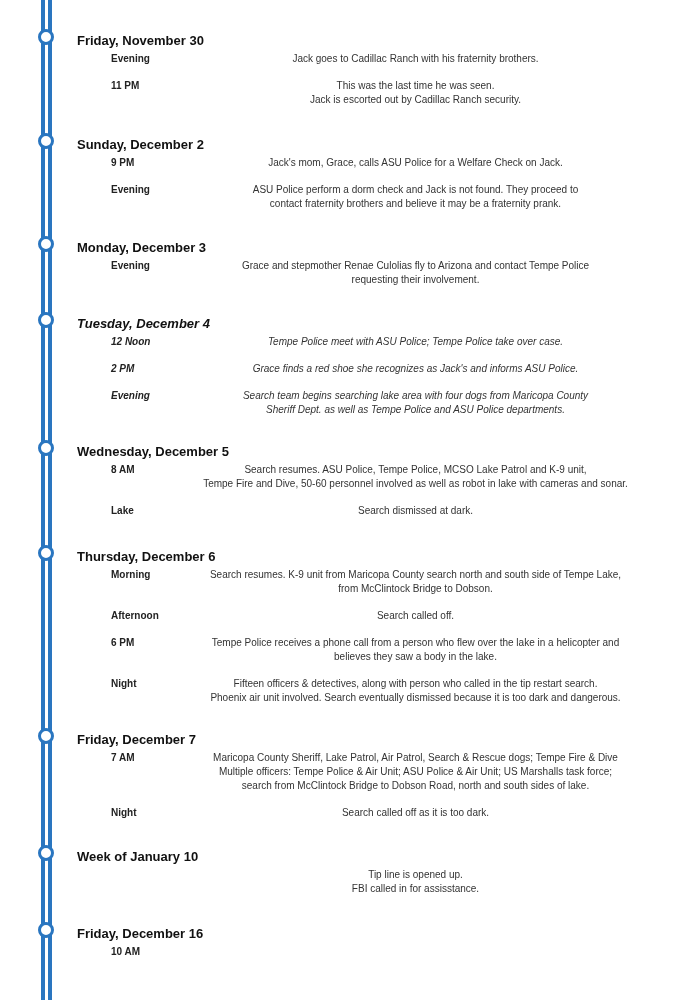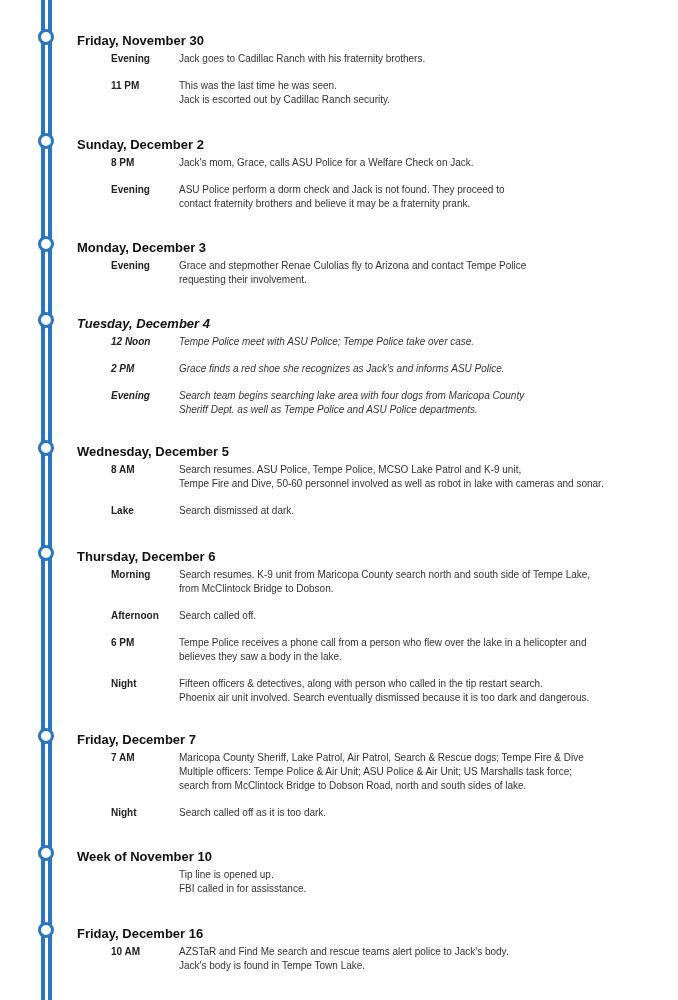--- a/index.html
+++ b/index.html
@@ -8,21 +8,21 @@
   .rail { position: absolute; top: 0; bottom: 0; width: 4px; background: #2a76c0; }
   .rail.left { left: 41px; }
   .rail.right { left: 48px; }
   .node { position: absolute; left: 38px; width: 10px; height: 10px; border-radius: 50%;
           border: 3px solid #2a76c0; background: #ffffff; }
   .section { position: absolute; left: 77px; right: 10px; }
   .heading { font-size: 13px; font-weight: bold; color: #111111; line-height: 16px; margin: 3px 0 3px 0; }
   .event { position: relative; margin-left: 34px; margin-bottom: 13px; font-size: 10px; line-height: 14px; }
   .event:last-child { margin-bottom: 0; }
   .time { position: absolute; left: 0; top: 0; font-weight: bold; color: #222222; }
-  .desc { margin-left: 68px; color: #333333; }
+  .desc { margin-left: 52px; color: #333333; text-align: center; }
   .desc span { display: block; }
 </style>
 </head>
 <body>
 
 <div class="rail left" style="background: rgb(42, 118, 192);"></div>
 <div class="rail right" style="background: rgb(42, 118, 192);"></div>
 <div id="timeline">
     <div class="section" style="top: 30px;">
       <div class="heading">Friday, November 30</div>
@@ -36,21 +36,21 @@
         <div class="time">11 PM</div>
         <div class="desc">
           <span>This was the last time he was seen.</span>
           <span>Jack is escorted out by Cadillac Ranch security.</span>
         </div>
       </div>
     </div>
     <div class="section" style="top: 134px;">
       <div class="heading">Sunday, December 2</div>
       <div class="event">
-        <div class="time">8 PM</div>
+        <div class="time">9 PM</div>
         <div class="desc">
           <span>Jack's mom, Grace, calls ASU Police for a Welfare Check on Jack.</span>
         </div>
       </div>
       <div class="event">
         <div class="time">Evening</div>
         <div class="desc">
           <span>ASU Police perform a dorm check and Jack is not found. They proceed to</span>
           <span>contact fraternity brothers and believe it may be a fraternity prank.</span>
         </div>
@@ -145,37 +145,33 @@
         </div>
       </div>
       <div class="event">
         <div class="time">Night</div>
         <div class="desc">
           <span>Search called off as it is too dark.</span>
         </div>
       </div>
     </div>
     <div class="section" style="top: 846px;">
-      <div class="heading">Week of November 10</div>
+      <div class="heading">Week of January 10</div>
       <div class="event">
         <div class="time"></div>
         <div class="desc">
           <span>Tip line is opened up.</span>
           <span>FBI called in for assisstance.</span>
         </div>
       </div>
     </div>
     <div class="section" style="top: 923px;">
       <div class="heading">Friday, December 16</div>
       <div class="event">
         <div class="time">10 AM</div>
-        <div class="desc">
-          <span>AZSTaR and Find Me search and rescue teams alert police to Jack's body.</span>
-          <span>Jack's body is found in Tempe Town Lake.</span>
-        </div>
       </div>
     </div>
   </div>
 
 <div class="node" style="top: 29px; border-color: rgb(42, 118, 192);"></div>
 <div class="node" style="top: 133px; border-color: rgb(42, 118, 192);"></div>
 <div class="node" style="top: 236px; border-color: rgb(42, 118, 192);"></div>
 <div class="node" style="top: 312px; border-color: rgb(42, 118, 192);"></div>
 <div class="node" style="top: 440px; border-color: rgb(42, 118, 192);"></div>
 <div class="node" style="top: 545px; border-color: rgb(42, 118, 192);"></div>

